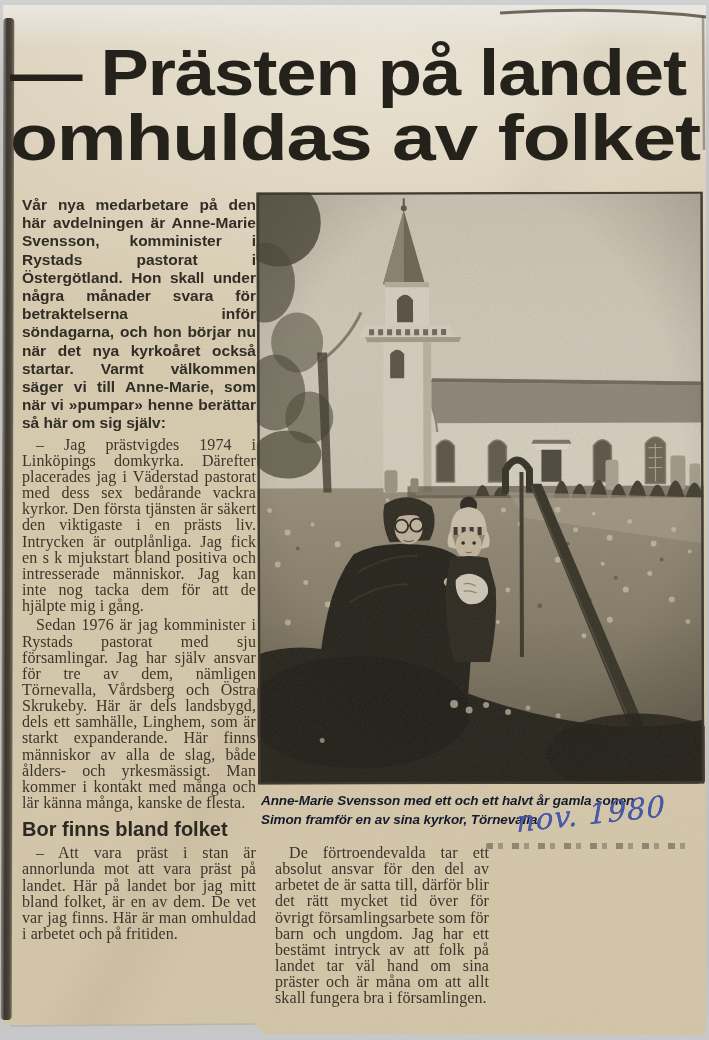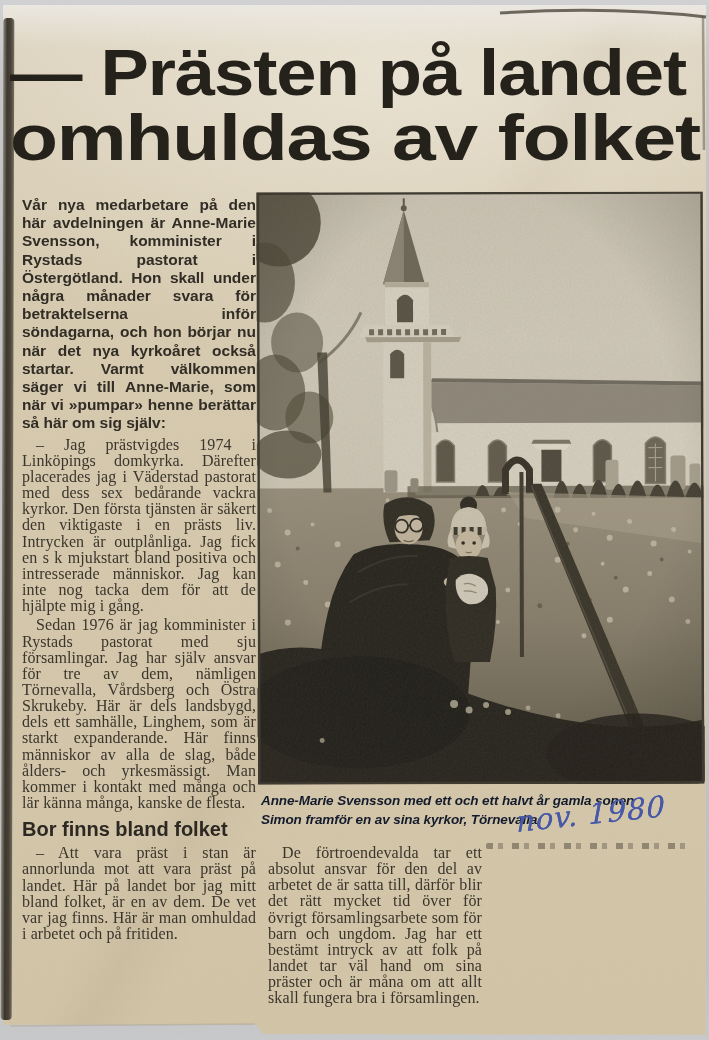--- a/index.html
+++ b/index.html
@@ -25,21 +25,21 @@
   
   .col{position:absolute;color:#38332a;text-align:justify;}
   .col p{margin:0 0 3px 0;}
   .col-left{left:22px;top:196px;width:234px;}
   .intro{font-family:"Liberation Sans",sans-serif;font-weight:700;font-size:15.5px;line-height:18.2px;
     color:#2e2a23;margin-bottom:4px !important;}
   .serif{font-size:16px;line-height:16.15px;letter-spacing:.1px;}
   .ind{text-indent:14px;}
   .subhead{font-family:"Liberation Sans",sans-serif;font-weight:700;font-size:20px;line-height:22px;
     color:#29251f;margin:7px 0 5px 0;text-align:left;}
-  .col-mid{left:268px;top:845px;width:214px;}
+  .col-mid{left:275px;top:845px;width:214px;}
   .col-right{left:486px;top:838px;width:220px;}
   .cutline{height:6px;width:206px;margin-top:5px;border-radius:2px;filter:blur(.4px);opacity:.75;
     background:repeating-linear-gradient(90deg,rgba(62,56,45,.6) 0 7px,transparent 7px 12px,
       rgba(62,56,45,.45) 12px 17px,transparent 17px 26px);}
   
   .photo-wrap{position:absolute;left:257px;top:192px;width:447px;height:592px;transform:rotate(-.15deg);}
   .caption{position:absolute;left:261px;top:791px;width:412px;
     font-family:"Liberation Sans",sans-serif;font-weight:700;font-style:italic;
     font-size:13.5px;line-height:19px;color:#0f172a;letter-spacing:-.1px;text-align:left;}
   .handwritten{position:absolute;left:516px;top:797px;font-family:"DejaVu Serif",serif;

